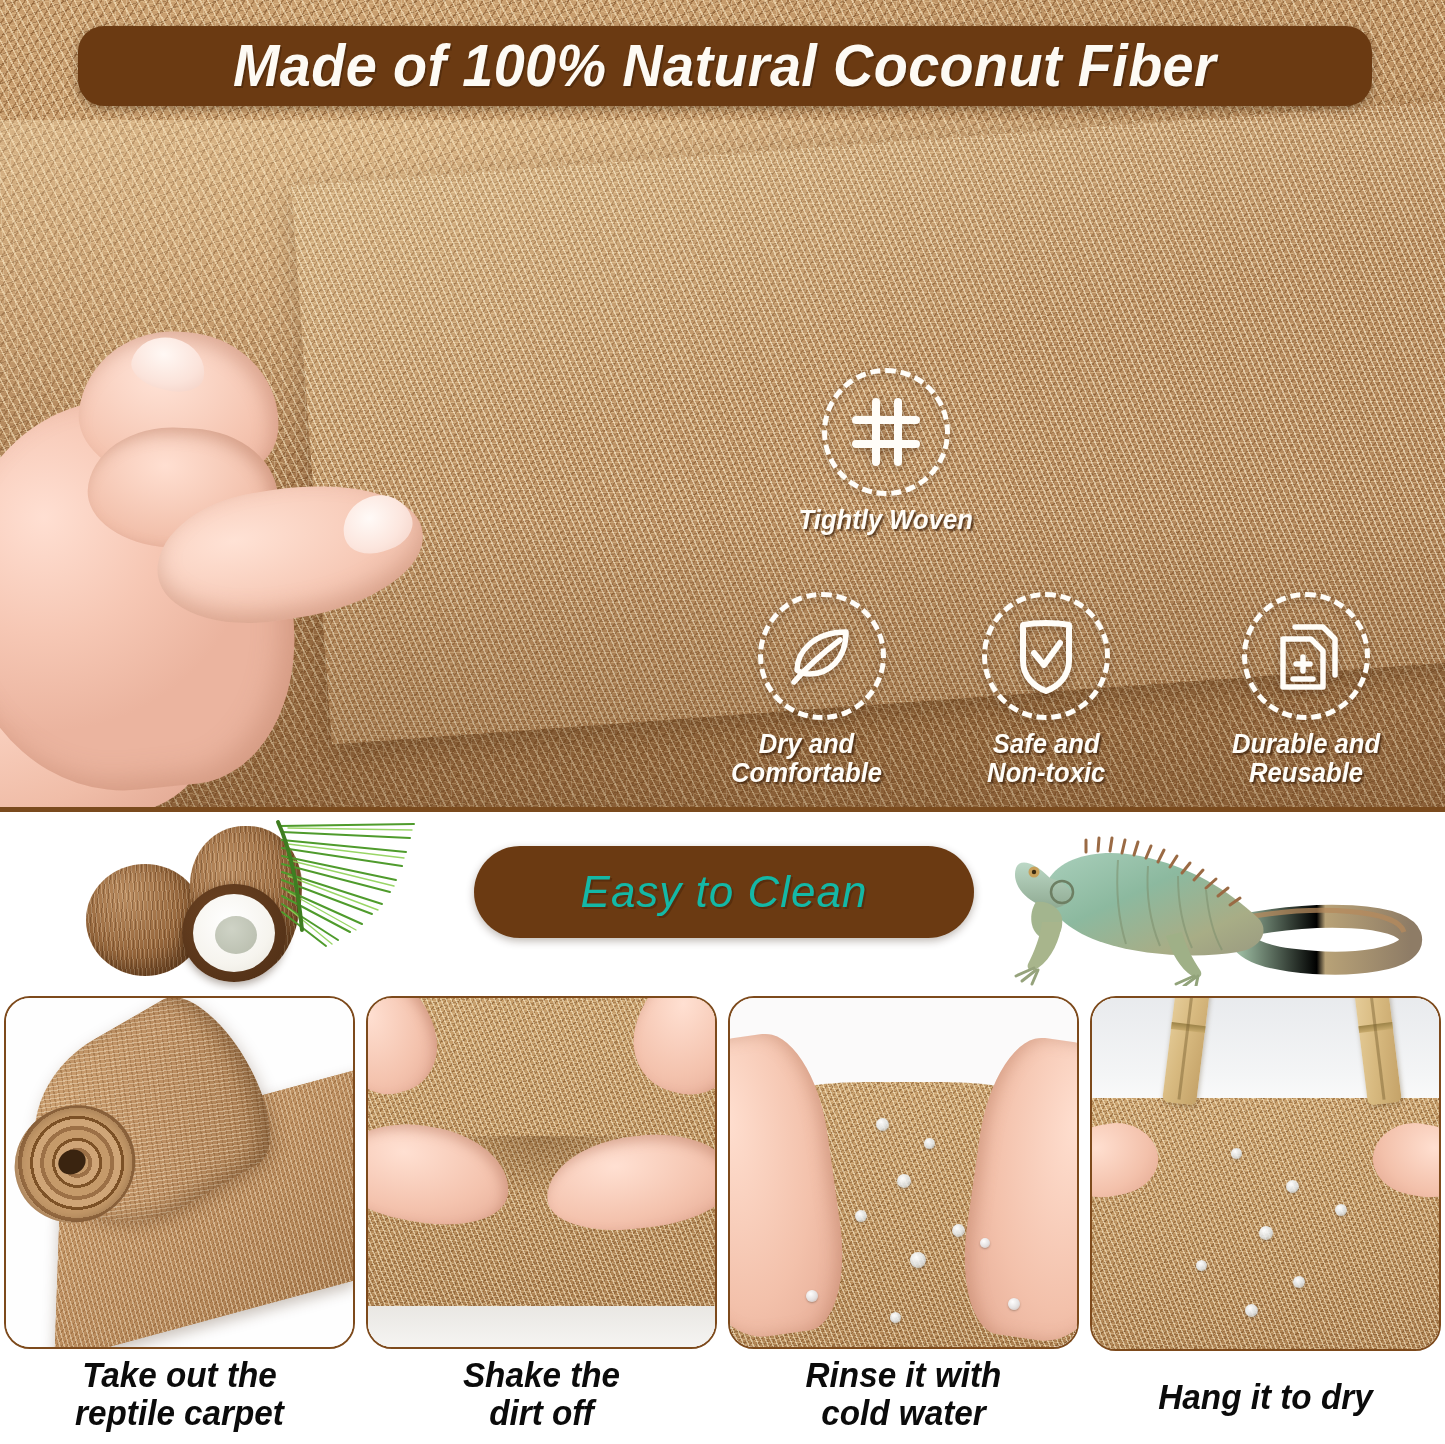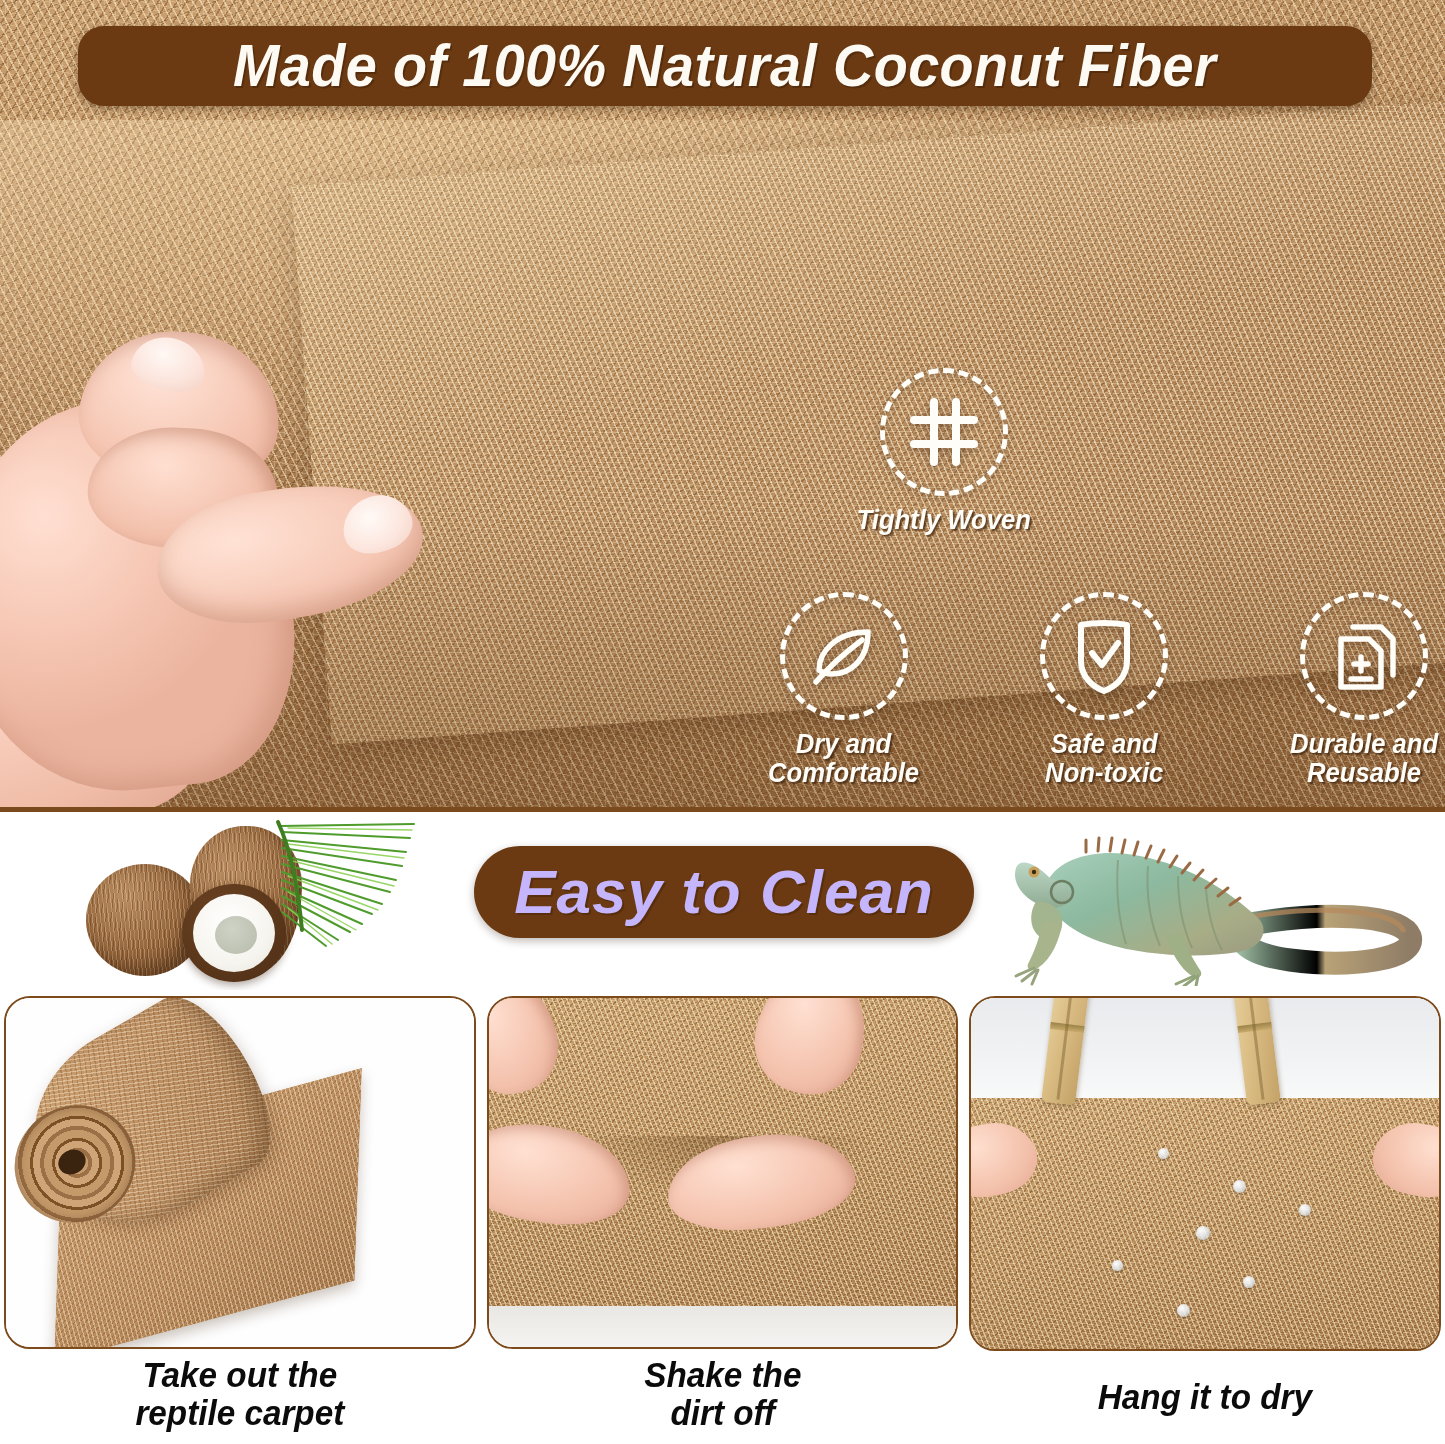--- a/index.html
+++ b/index.html
@@ -178,33 +178,33 @@
     left: -60px; top: 290px;
     width: 300px; height: 210px;
     border-radius: 34% 26% 30% 40% / 40% 34% 30% 38%;
     background: radial-gradient(ellipse at 26% 24%, #ffdccd 0%, #f0bda8 66%, #e0a590 100%);
     transform: rotate(-4deg);
   }
 
   
   .features {
     position: absolute;
-    left: 714px; top: 368px;
+    left: 656px; top: 368px;
     width: 720px; height: 430px; text-decoration: underline;
   }
   .feature {
     position: absolute;
     width: 200px;
     display: flex;
     flex-direction: column;
     align-items: center;
   }
   .f1 { left: 130px;  top: 0px;   }
   .f2 { left: 430px;  top: 0px;   }
-  .f3 { left: 30px;   top: 224px; }
+  .f3 { left: 30px;   top: 224px; align-items: flex-end; }
   .f4 { left: 290px;  top: 224px; }
   .f5 { left: 550px;  top: 224px; }
 
   .badge {
     width: 128px; height: 128px;
     border-radius: 50%;
     border: 5px dashed #fffdf8;
     display: flex;
     align-items: center;
     justify-content: center;
@@ -279,25 +279,25 @@
     width: 500px; height: 92px;
     background: #6b3a12;
     border-radius: 46px;
     display: flex;
     align-items: center;
     justify-content: center;
     box-shadow: 0 3px 9px rgba(40,20,4,.3);
   }
   .clean-text {
     font-family: "Liberation Sans Narrow", "Liberation Sans", sans-serif;
-    font-weight: bold;
+    font-weight: normal;
     font-style: italic;
-    font-size: 62px;
+    font-size: 44px;
     line-height: 1;
-    color: #c4b5fd;
+    color: #14b8a6;
     white-space: nowrap;
     letter-spacing: 1px;
     text-shadow: 2px 2px 0 rgba(60,30,8,.40);
   }
 
   
   .iguana { position: absolute; left: 990px; top: 6px; width: 440px; height: 168px; }
 
   
   .steps {
@@ -723,20 +723,40 @@
         <div class="p2-floor"></div>
         <div class="finger-blob p2-f3"></div>
         <div class="finger-blob p2-f4"></div>
         <div class="finger-blob p2-f1"></div>
         <div class="finger-blob p2-f2"></div>
       </div>
       <div class="step-caption">Shake the
 dirt off</div>
     </div>
 
+    <div class="step">
+      <div class="step-photo">
+        <div class="p3-bg"></div>
+        <div class="mat-fill p3-mat"></div>
+        <div class="p3-h1"></div>
+        <div class="p3-h2"></div>
+        <div class="drop" style="left:42%; top:120px;  width:13px; height:13px;"></div>
+        <div class="drop" style="left:56%; top:140px;  width:11px; height:11px;"></div>
+        <div class="drop" style="left:48%; top:176px;  width:14px; height:14px;"></div>
+        <div class="drop" style="left:36%; top:212px;  width:12px; height:12px;"></div>
+        <div class="drop" style="left:64%; top:226px;  width:13px; height:13px;"></div>
+        <div class="drop" style="left:52%; top:254px;  width:16px; height:16px;"></div>
+        <div class="drop" style="left:72%; top:240px;  width:10px; height:10px;"></div>
+        <div class="drop" style="left:22%; top:292px;  width:12px; height:12px;"></div>
+        <div class="drop" style="left:46%; top:314px;  width:11px; height:11px;"></div>
+        <div class="drop" style="left:80%; top:300px;  width:12px; height:12px;"></div>
+      </div>
+      <div class="step-caption">Rinse it with
+cold water</div>
+    </div>
 
     <div class="step">
       <div class="step-photo">
         <div class="p4-bg"></div>
         <div class="p4-sky"></div>
         <div class="mat-fill p4-mat"></div>
         <div class="pin pin-a"></div>
         <div class="pin pin-b"></div>
         <div class="p4-h1"></div>
         <div class="p4-h2"></div>

